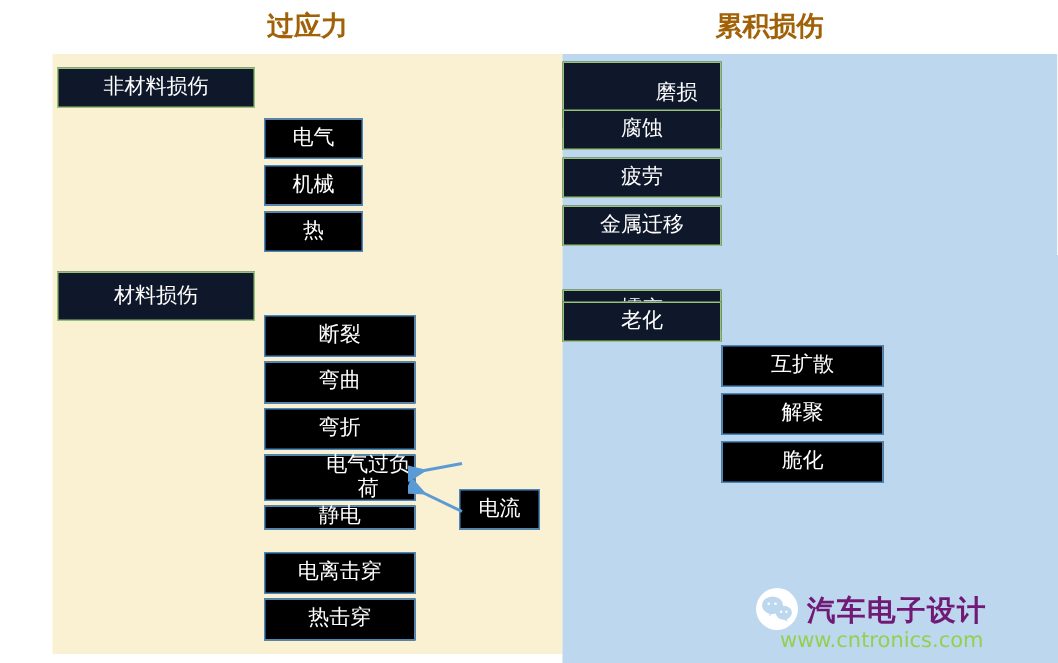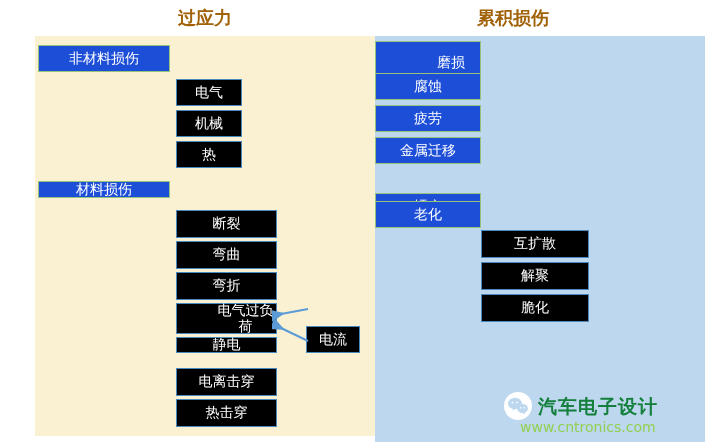--- a/index.html
+++ b/index.html
@@ -14,27 +14,27 @@
     font-size:18px; font-weight:bold; color:#a16207;
     text-align:center; line-height:26px;
   }
   .panel { position:absolute; top:36px; bottom:6px; }
   .panel.cream { left:35px; width:340px; background:#FAF0D2; }
   .panel.bluebg { left:375px; width:330px; background:#BDD7EE; bottom:0; }
   .box {
     position:absolute; display:flex; align-items:center; justify-content:center;
     color:#ffffff; font-size:14px; line-height:1.1; text-align:center;
   }
-  .green { background:#1d4ed8; border:1px solid #97C279; }
+  .green { background:#0f172a; border:1px solid #97C279; }
   .blue  { background:#000000; border:1px solid #4A88C0; }
   .arrows { position:absolute; left:272px; top:299px; width:38px; height:58px; }
   .wm-icon { position:absolute; left:503px; top:391px; width:30px; height:30px; }
   .wm-brand {
     position:absolute; left:538px; top:394px; width:160px;
-    font-size:19px; font-weight:bold; color:#15803d; letter-spacing:1px;
+    font-size:19px; font-weight:bold; color:#701a75; letter-spacing:1px;
   }
   .wm-url {
     position:absolute; left:520px; top:419px; width:170px;
     font-size:14px; color:#92D050;
   }
 </style>
 </head>
 <body>
 
 <div class="stage">
@@ -43,21 +43,21 @@
   <div class="hdr" style="left:378px;width:270px;">累积损伤</div>
 
   <div class="panel cream"></div>
   <div class="panel bluebg"></div>
 
   <div class="box green" style="left:38px;top:45px;width:132px;height:27px;">非材料损伤</div>
   <div class="box blue" style="left:176px;top:79px;width:66px;height:27px;">电气</div>
   <div class="box blue" style="left:176px;top:110px;width:66px;height:27px;">机械</div>
   <div class="box blue" style="left:176px;top:141px;width:66px;height:27px;">热</div>
 
-  <div class="box green" style="left:38px;top:181px;width:132px;height:17px;">材料损伤</div>
+  <div class="box green" style="left:38px;top:181px;width:132px;height:33px;">材料损伤</div>
   <div class="box blue" style="left:176px;top:210px;width:101px;height:28px;">断裂</div>
   <div class="box blue" style="left:176px;top:241px;width:101px;height:28px;">弯曲</div>
   <div class="box blue" style="left:176px;top:272px;width:101px;height:28px;">弯折</div>
   <div class="box blue" style="left:176px;top:303px;width:101px;height:31px;padding-left:38px;">电气过负荷</div>
   <div class="box blue" style="left:176px;top:337px;width:101px;height:16px;">静电</div>
   <div class="box blue" style="left:176px;top:368px;width:101px;height:28px;">电离击穿</div>
   <div class="box blue" style="left:176px;top:399px;width:101px;height:28px;">热击穿</div>
 
   <div class="box blue" style="left:306px;top:326px;width:54px;height:27px;">电流</div>
 

